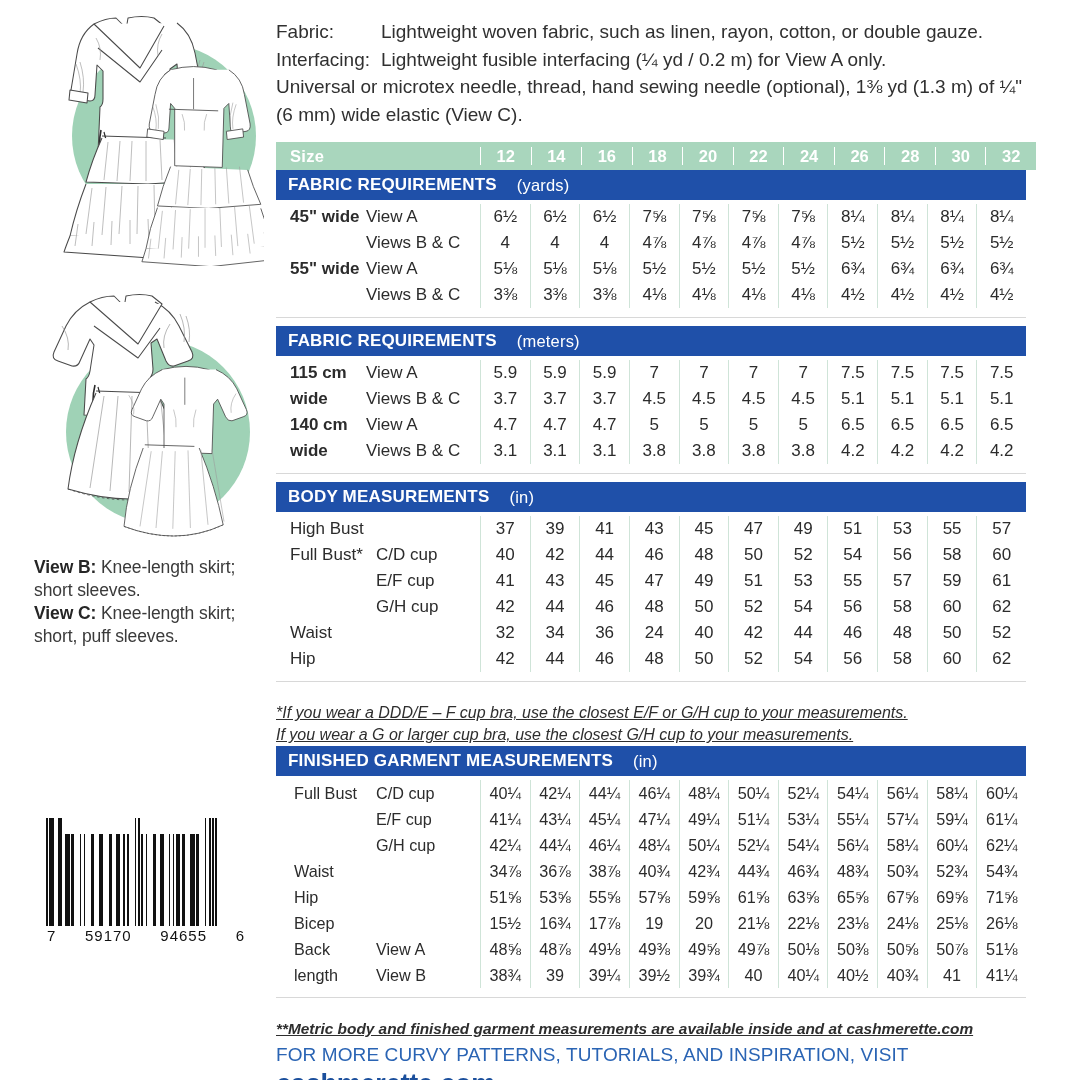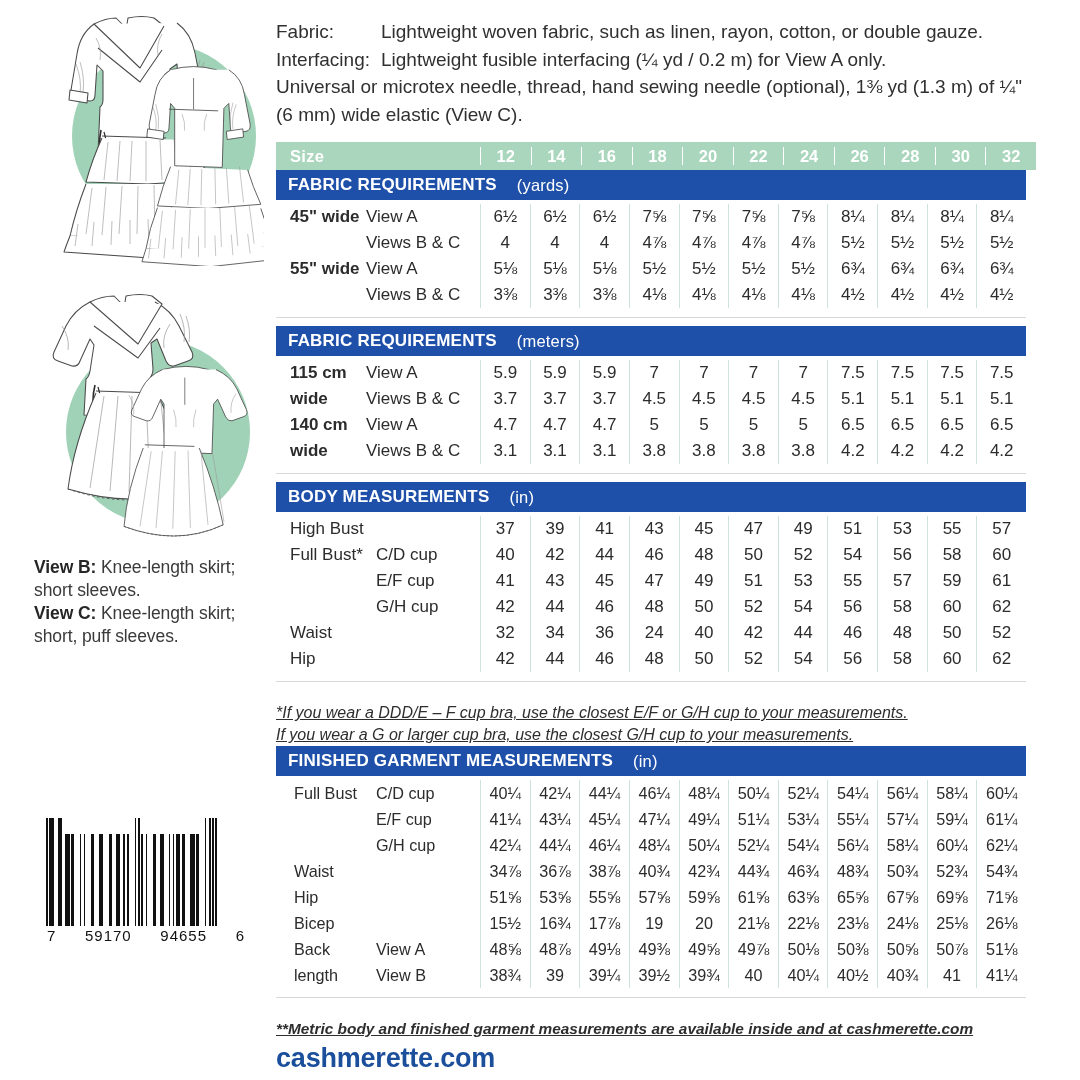--- a/index.html
+++ b/index.html
@@ -747,15 +747,16 @@
                 <div>41¼</div>
               </div>
             </div>
           </div>
           <div class="sep-line"></div>
         </div>
       </div>
 
     <div class="note bold-note">**Metric body and finished garment measurements are available inside and at cashmerette.com</div>
 
+    <div id="footer-line1">FOR MORE CURVY PATTERNS, TUTORIALS, AND INSPIRATION, VISIT</div>
     <div id="footer-url">cashmerette.com</div>
   </div>
 </div>
 
 </body></html>

